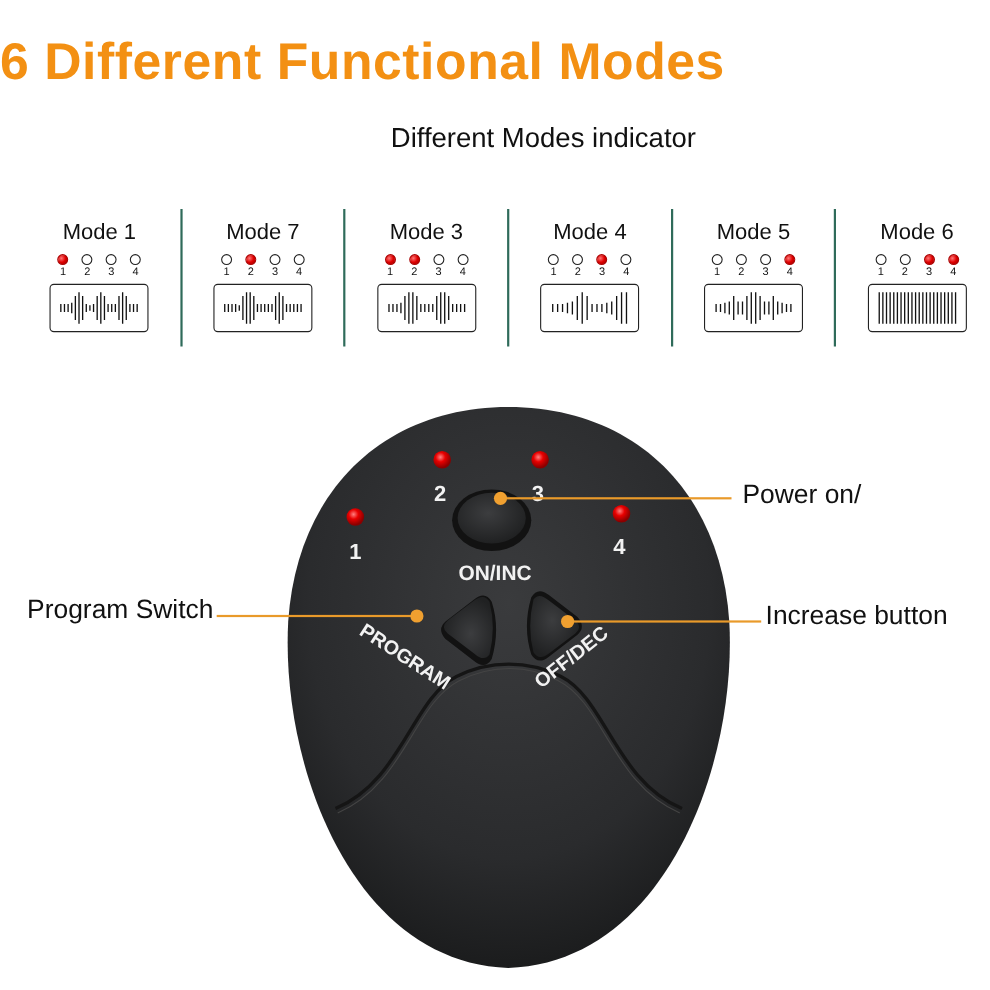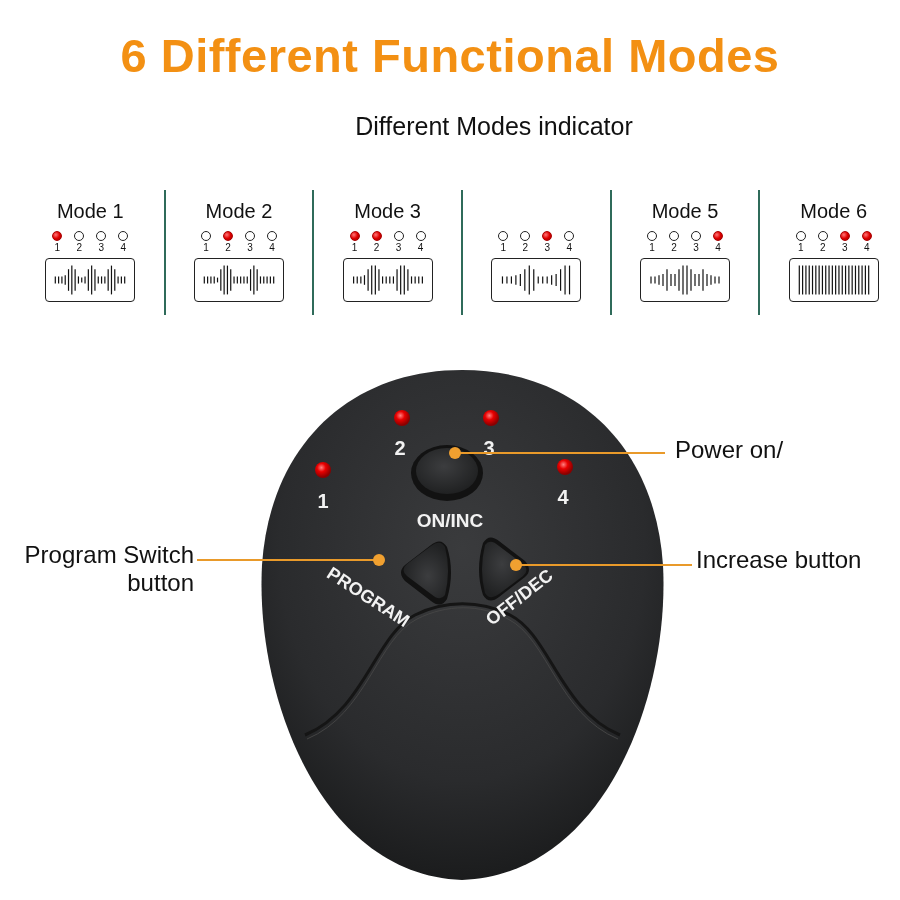--- a/index.html
+++ b/index.html
@@ -1,17 +1,17 @@
 <!DOCTYPE html>
 <html><head>
 <meta charset="utf-8">
 <style>
   html, body { margin:0; padding:0; background:#ffffff; }
   body { width:900px; height:900px; position:relative; overflow:hidden; font-family:"Liberation Sans", sans-serif; }
-  .title { position:absolute; top:28px; left:0; width:900px; text-align:center; font-size:47px; font-weight:bold; color:#f39013; letter-spacing:0.5px; }
+  .title { position:absolute; top:28px; left:0; width:900px; font-size:47px; font-weight:bold; color:#f39013; letter-spacing:0.5px; }
   .subtitle { position:absolute; top:112px; left:0; width:900px; text-align:center; font-size:25px; color:#111;padding-left:44px; }
   .modes { position:absolute; top:190px; left:17px; width:890px; height:125px; display:flex;justify-content:flex-end; }
   .mode { flex:1; position:relative; }
   .mode + .mode { border-left:2px solid #2f6b5a; }
   .mode-name { position:absolute; top:10px; left:0; width:100%; text-align:center; font-size:20px; color:#111; }
   .leds { position:absolute; top:41px; left:50%; transform:translateX(-50%); display:flex; gap:10px; }
   .led-cell { display:flex; flex-direction:column; align-items:center; width:12px; }
   .led { width:10px; height:10px; border-radius:50%; border:1.2px solid #222; background:#fff; box-sizing:border-box; }
   .led.on { background:radial-gradient(circle at 35% 35%, #ff7777 0%, #e00000 50%, #990000 100%); border-color:#a00; }
   .led-num { font-size:10px; line-height:11px; color:#111; margin-top:1px; }
@@ -70,21 +70,21 @@
           <line x1="56.17391304347826" x2="56.17391304347826" y1="4.200000000000001" y2="25.799999999999997" stroke="#111" stroke-width="1.2"></line>
           <line x1="59.47826086956522" x2="59.47826086956522" y1="0.6000000000000014" y2="29.4" stroke="#111" stroke-width="1.2"></line>
           <line x1="62.78260869565217" x2="62.78260869565217" y1="4.200000000000001" y2="25.799999999999997" stroke="#111" stroke-width="1.2"></line>
           <line x1="66.08695652173913" x2="66.08695652173913" y1="11.4" y2="18.6" stroke="#111" stroke-width="1.2"></line>
           <line x1="69.3913043478261" x2="69.3913043478261" y1="11.4" y2="18.6" stroke="#111" stroke-width="1.2"></line>
           <line x1="72.69565217391305" x2="72.69565217391305" y1="11.4" y2="18.6" stroke="#111" stroke-width="1.2"></line>
         </svg>
       </div>
   </div>
   <div class="mode">
-    <div class="mode-name">Mode 2</div>
+    <div class="mode-name">Mode 7</div>
     <div class="leds">
         <div class="led-cell">
           <div class="led"></div>
           <div class="led-num">1</div>
         </div>
         <div class="led-cell">
           <div class="led on"></div>
           <div class="led-num">2</div>
         </div>
         <div class="led-cell">
@@ -162,20 +162,21 @@
           <line x1="54.285714285714285" x2="54.285714285714285" y1="0.6000000000000014" y2="29.4" stroke="#111" stroke-width="1.2"></line>
           <line x1="57.904761904761905" x2="57.904761904761905" y1="4.200000000000001" y2="25.799999999999997" stroke="#111" stroke-width="1.2"></line>
           <line x1="61.523809523809526" x2="61.523809523809526" y1="11.4" y2="18.6" stroke="#111" stroke-width="1.2"></line>
           <line x1="65.14285714285714" x2="65.14285714285714" y1="11.4" y2="18.6" stroke="#111" stroke-width="1.2"></line>
           <line x1="68.76190476190476" x2="68.76190476190476" y1="11.4" y2="18.6" stroke="#111" stroke-width="1.2"></line>
           <line x1="72.38095238095238" x2="72.38095238095238" y1="11.4" y2="18.6" stroke="#111" stroke-width="1.2"></line>
         </svg>
       </div>
   </div>
   <div class="mode">
+    <div class="mode-name">Mode 4</div>
     <div class="leds">
         <div class="led-cell">
           <div class="led"></div>
           <div class="led-num">1</div>
         </div>
         <div class="led-cell">
           <div class="led"></div>
           <div class="led-num">2</div>
         </div>
         <div class="led-cell">
@@ -353,17 +354,16 @@
 <div class="dot" style="left:373px; top:554px;"></div>
 
 <div class="line" style="left:515px; top:564px; width:177px;"></div>
 <div class="dot" style="left:510px; top:559px;"></div>
 
 <div class="callout" style="left:675px; top:436px;">
   <div>Power on/</div>
 </div>
 <div class="callout" style="left:0px; top:541px; width:194px; text-align:right;">
   <div>Program Switch</div>
-  <div>button</div>
 </div>
 <div class="callout" style="left:696px; top:546px;">
   <div>Increase button</div>
 </div>
 
 </body></html>

